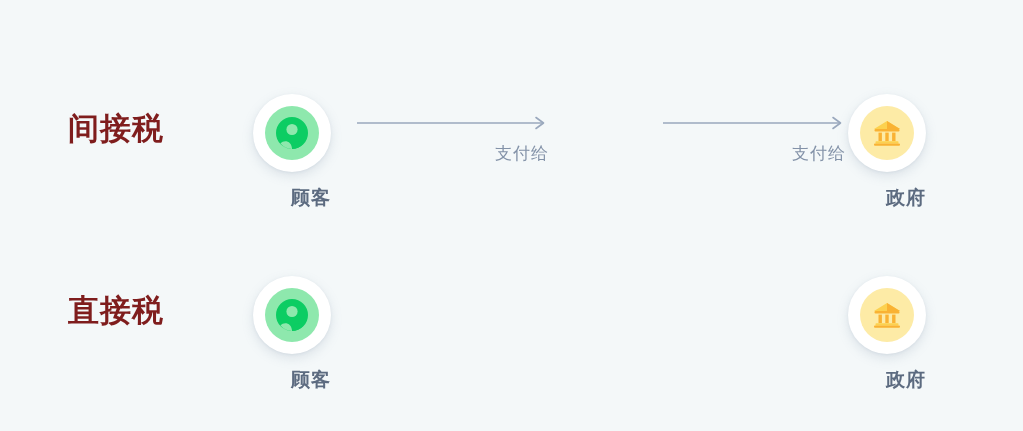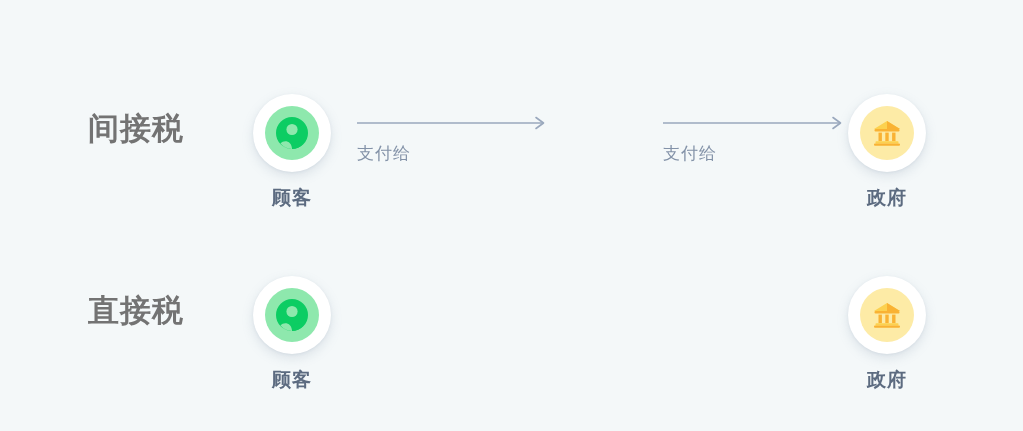--- a/index.html
+++ b/index.html
@@ -30,31 +30,30 @@
   }
   #row-indirect { top: 22px; }
   #row-direct   { top: 204px; padding-left: 12px; }
 
   .row-title {
     position: absolute;
     left: 68px;
     top: 86px;
     font-size: 31px;
     font-weight: bold;
-    color: #737373;
+    color: #7f1d1d;
     letter-spacing: 1px;
     white-space: nowrap;
-    margin-left: 20px;
   }
 
   
   .node {
     position: absolute;
     width: 78px;
-    text-align: center;
+    text-align: right;
     font-family: Liberation Serif, serif;
   }
   .node-circle {
     width: 78px;
     height: 78px;
     border-radius: 50%;
     background: #ffffff;
     box-shadow: 0 4px 12px rgba(120, 140, 165, 0.20),
                 0 1px 3px rgba(120, 140, 165, 0.12);
     display: flex;
@@ -91,21 +90,21 @@
   
   .arrow {
     position: absolute;
     height: 40px;
   }
   .arrow svg { display: block; overflow: visible; }
   .arrow-label {
     position: absolute;
     top: 26px;
     width: 100%;
-    text-align: left;
+    text-align: right;
     font-size: 17px;
     color: #8392a8;
     letter-spacing: 1px;
     white-space: nowrap;
   }
 
   #arrow-cust-merchant { left: 357px; top: 94px; width: 192px; }
   #arrow-merchant-gov  { left: 663px; top: 94px; width: 183px; }
 </style>
 </head>

